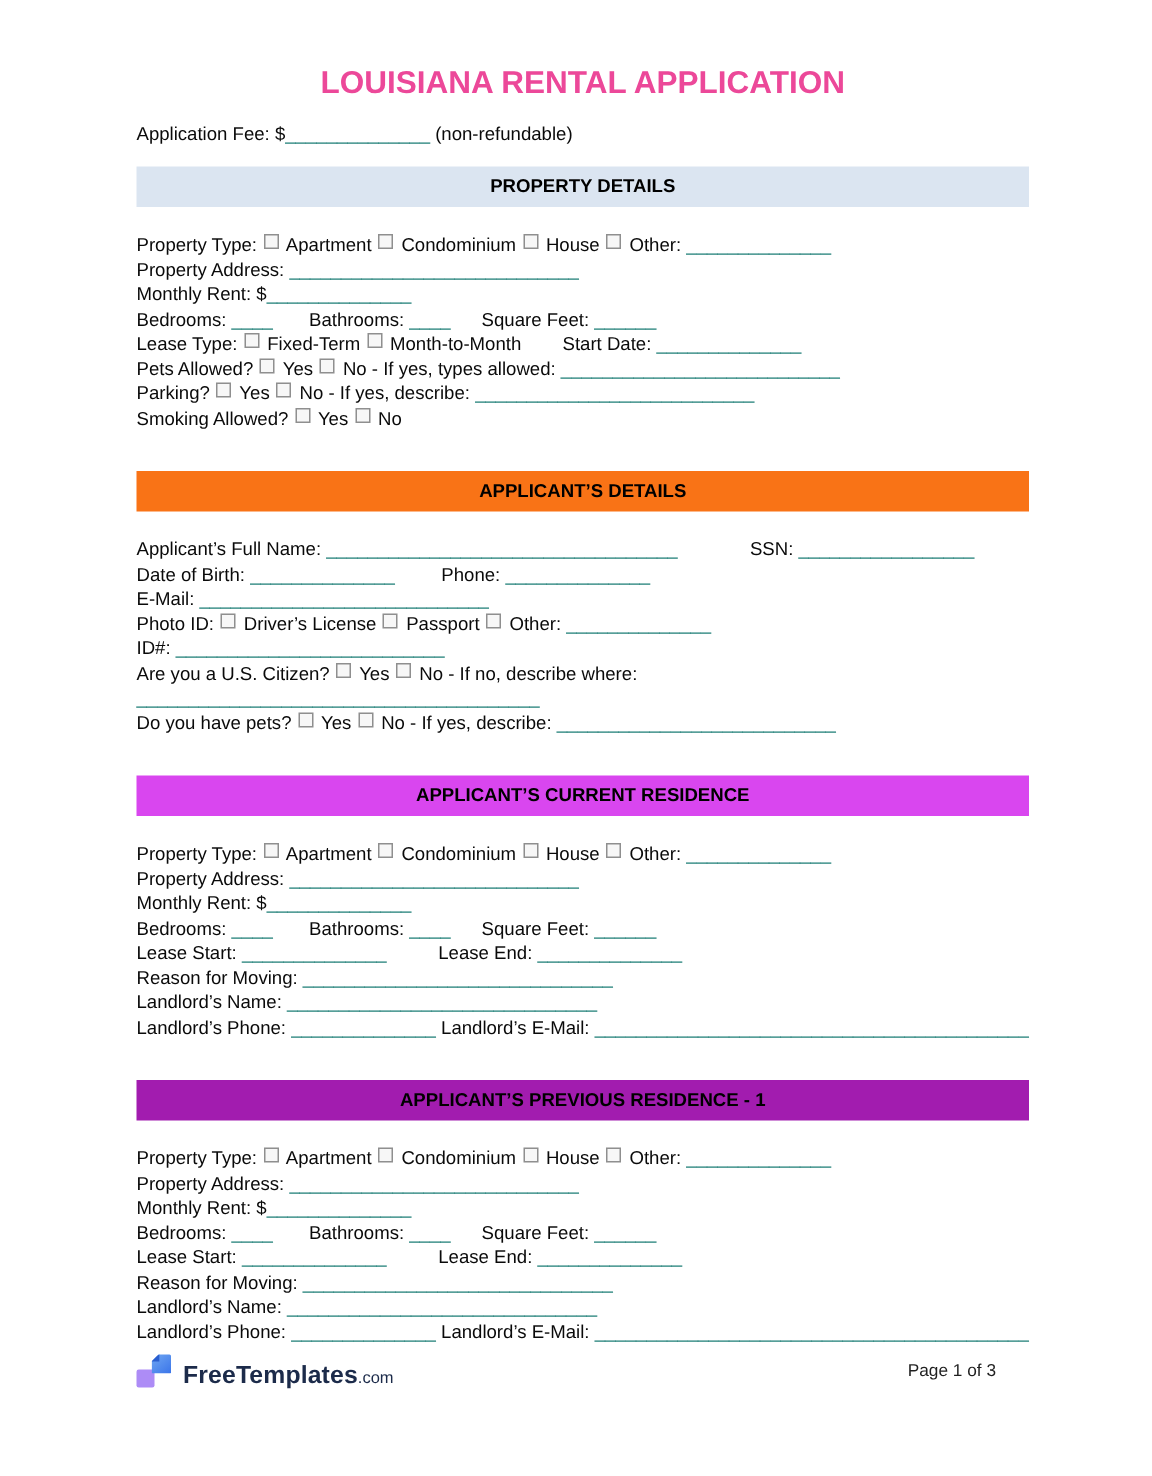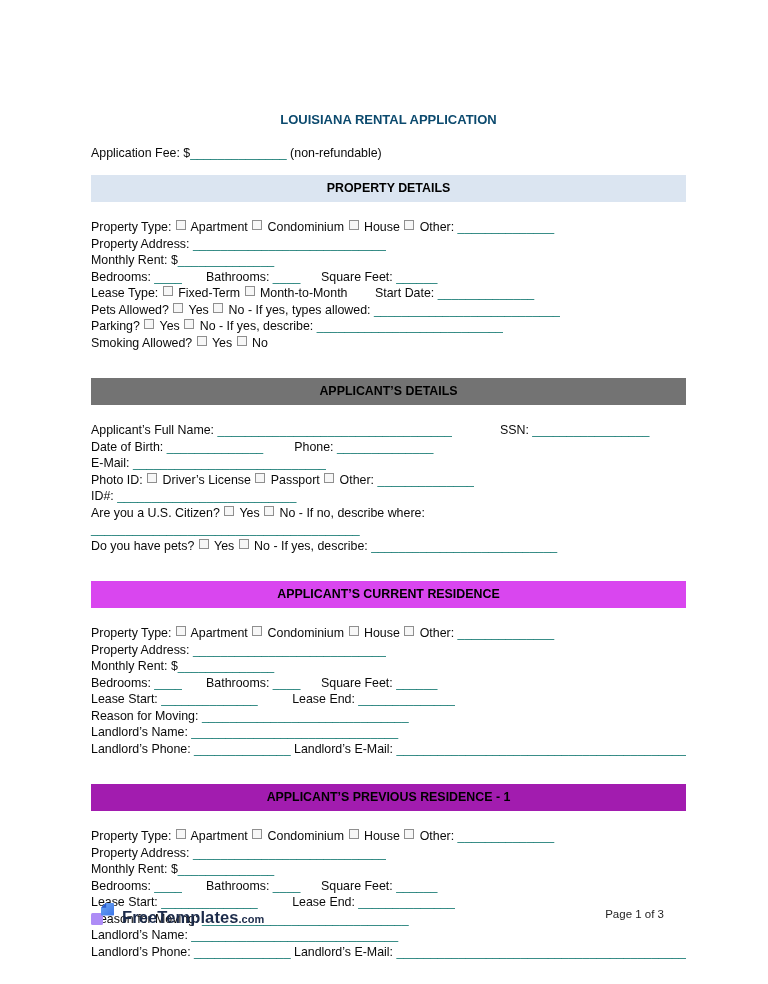--- a/index.html
+++ b/index.html
@@ -2,22 +2,22 @@
 <html><head>
 <meta charset="utf-8">
 <style>
   html,body { margin:0; padding:0; background:#ffffff; }
   .page {
     position:relative; width:768px; height:984px; background:#ffffff;
     font-family:"Liberation Sans", sans-serif; color:#0a0a0a; overflow:hidden;
   }
   .content { position:absolute; left:91px; top:0; width:595px; }
   .doc-title {
-    padding-top:108px; text-align:center;
-    font-size:13px; font-weight:bold; line-height:23px; color:#0c4a6e;
+    padding-top:44px; text-align:center;
+    font-size:21px; font-weight:bold; line-height:23px; color:#ec4899;
   }
   .fee-line {
     margin-top:14px; font-size:12.4px; line-height:17px; white-space:pre-wrap;
   }
   .band {
     margin-top:13px; height:27px; line-height:27px; text-align:center;
     font-weight:bold; font-size:12.4px; color:#000;
   }
   .section-body { padding:17px 0 14px 0; font-size:12.4px; line-height:16.5px; }
   .form-line { white-space:pre-wrap; }
@@ -43,21 +43,21 @@
     clip-path:polygon(40% 0, 100% 0, 100% 100%, 0 100%, 0 40%);
     border-radius:1px;
   }
   .logo-fold {
     position:absolute; right:2px; top:1px; width:13px; height:13px;
     clip-path:polygon(40% 0, 40% 40%, 0 40%);
     background:#2a5ecf;
   }
   .brand-text { display:flex; align-items:baseline; }
   .brand-name { font-size:16.5px; font-weight:bold; color:#1c2b4a; letter-spacing:0.1px; }
-  .brand-tld { font-size:11px; font-weight:bold; color:#1c2b4a;margin-top:12px; }
+  .brand-tld { font-size:11px; font-weight:normal; color:#1c2b4a;margin-top:12px; }
   .page-indicator { font-size:11.5px; color:#1f1f1f; }
 </style>
 </head>
 <body>
 
 <div class="page">
   <div class="content">
     <div class="doc-title">LOUISIANA RENTAL APPLICATION</div>
     <div class="fee-line form-line">Application Fee: $<span class="blank">______________</span> (non-refundable)</div>
     <div>
@@ -68,21 +68,21 @@
             <div class="form-line">Property Address: <span class="blank">____________________________</span></div>
             <div class="form-line">Monthly Rent: $<span class="blank">______________</span></div>
             <div class="form-line">Bedrooms: <span class="blank">____</span>       Bathrooms: <span class="blank">____</span>      Square Feet: <span class="blank">______</span></div>
             <div class="form-line">Lease Type: <span class="cb"></span> Fixed-Term <span class="cb"></span> Month-to-Month        Start Date: <span class="blank">______________</span></div>
             <div class="form-line">Pets Allowed? <span class="cb"></span> Yes <span class="cb"></span> No - If yes, types allowed: <span class="blank">___________________________</span></div>
             <div class="form-line">Parking? <span class="cb"></span> Yes <span class="cb"></span> No - If yes, describe: <span class="blank">___________________________</span></div>
             <div class="form-line">Smoking Allowed? <span class="cb"></span> Yes <span class="cb"></span> No</div>
           </div>
         </section>
         <section>
-          <div class="band" style="background: #737373;">APPLICANT’S DETAILS</div>
+          <div class="band" style="background: #f97316;">APPLICANT’S DETAILS</div>
           <div class="section-body">
             <div class="form-line">Applicant’s Full Name: <span class="blank">__________________________________</span>              SSN: <span class="blank">_________________</span></div>
             <div class="form-line">Date of Birth: <span class="blank">______________</span>         Phone: <span class="blank">______________</span></div>
             <div class="form-line">E-Mail: <span class="blank">____________________________</span></div>
             <div class="form-line">Photo ID: <span class="cb"></span> Driver’s License <span class="cb"></span> Passport <span class="cb"></span> Other: <span class="blank">______________</span></div>
             <div class="form-line">ID#: <span class="blank">__________________________</span></div>
             <div class="form-line">Are you a U.S. Citizen? <span class="cb"></span> Yes <span class="cb"></span> No - If no, describe where: <span class="blank">_______________________________________</span></div>
             <div class="form-line">Do you have pets? <span class="cb"></span> Yes <span class="cb"></span> No - If yes, describe: <span class="blank">___________________________</span></div>
           </div>
         </section>

